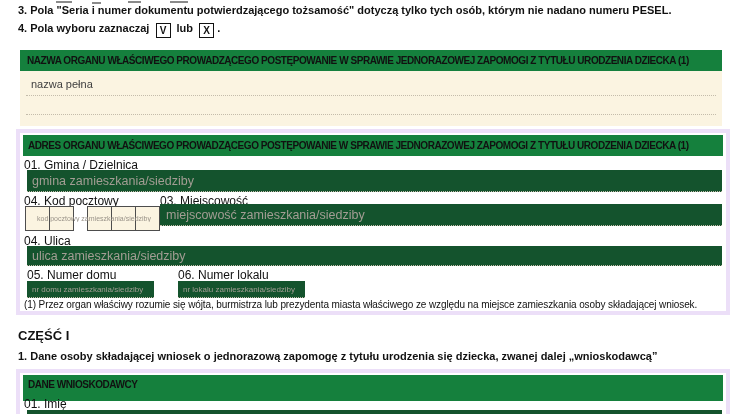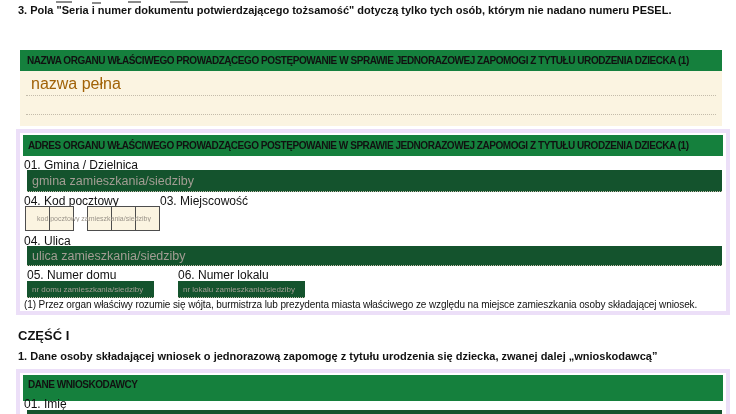--- a/index.html
+++ b/index.html
@@ -14,21 +14,21 @@
   }
   .remnant{position:absolute;background:#8a8a8a;}
   
   .sec1{position:absolute;left:20px;top:50px;width:702px;height:76px;background:#fbf4e1;}
   .bar{
     background:#15803d;font-weight:bold;font-size:10px;letter-spacing:-0.45px;
     white-space:nowrap;color:#111;
   }
   .sec1 .bar{position:absolute;left:0;right:0;top:0;height:21px;line-height:21px;padding-left:7px;}
   .line1{position:absolute;left:6px;right:6px;top:21px;height:24px;border-bottom:1px dotted #c4bcab;
-    font-size:16px;color:#a16207;line-height:26px;padding-left:5px;}
+    font-size:11px;color:#404040;line-height:26px;padding-left:5px;}
   .line2{position:absolute;left:6px;right:6px;top:45px;height:19px;border-bottom:1px dotted #c4bcab;}
   
   .boxsec{position:absolute;background:#fff;border:4px solid #ecdff8;box-sizing:border-box;}
   .sec2{left:16px;top:129px;width:714px;height:186px;}
   .sec3{left:16px;top:369px;width:714px;height:70px;}
   .boxsec .bar{position:absolute;left:3px;right:3px;top:2px;height:21px;line-height:21px;padding-left:5px;}
   .sec3 .bar{height:26px;line-height:19px;}
   .lbl{position:absolute;font-size:12px;color:#111;white-space:nowrap;}
   .inp{
     position:absolute;background:#14532d;border-bottom:1px dotted #c4bcab;
@@ -51,20 +51,26 @@
 <div id="page">
 
   <div>
     <div class="remnant" style="left:56px;top:1px;width:16px;height:2px;"></div>
     <div class="remnant" style="left:92px;top:2px;width:9px;height:2px;"></div>
     <div class="remnant" style="left:128px;top:1px;width:13px;height:2px;"></div>
     <div class="remnant" style="left:170px;top:1px;width:18px;height:2px;"></div>
   </div>
 
   <div class="note" style="top:4px;">3. Pola "Seria i numer dokumentu potwierdzającego tożsamość" dotyczą tylko tych osób, którym nie nadano numeru PESEL.</div>
+  <div class="note" style="top:22px;">
+    <span>4. Pola wyboru zaznaczaj</span>
+    <span class="chk">V</span>
+    <span>lub</span>
+    <span class="chk">X</span><span>.</span>
+  </div>
 
   <div class="sec1">
     <div class="bar">NAZWA ORGANU WŁAŚCIWEGO PROWADZĄCEGO POSTĘPOWANIE W SPRAWIE JEDNORAZOWEJ ZAPOMOGI Z TYTUŁU URODZENIA DZIECKA (1)</div>
     <div class="line1">nazwa pełna</div>
     <div class="line2"></div>
   </div>
 
   <div class="boxsec sec2">
     <div class="bar">ADRES ORGANU WŁAŚCIWEGO PROWADZĄCEGO POSTĘPOWANIE W SPRAWIE JEDNORAZOWEJ ZAPOMOGI Z TYTUŁU URODZENIA DZIECKA (1)</div>
 
@@ -76,20 +82,21 @@
 
     <div class="postal" style="left:5px;top:73px;">
       <div class="pcell" style="left:0;"></div>
       <div class="pcell" style="left:24px;"></div>
       <div class="pcell" style="left:62px;"></div>
       <div class="pcell" style="left:86px;"></div>
       <div class="pcell" style="left:110px;"></div>
       <div class="overlay">kod pocztowy zamieszkania/siedziby</div>
     </div>
 
+    <div class="inp" style="left:140px;right:4px;top:71px;height:21px;line-height:23px;padding-left:6px;">miejscowość zamieszkania/siedziby</div>
 
     <div class="lbl" style="left:4px;top:101px;">04. Ulica</div>
     <div class="inp" style="left:7px;right:4px;top:113px;height:19px;line-height:21px;padding-left:5px;">ulica zamieszkania/siedziby</div>
 
     <div class="lbl" style="left:7px;top:135px;">05. Numer domu</div>
     <div class="lbl" style="left:158px;top:135px;">06. Numer lokalu</div>
     <div class="inp small" style="left:7px;top:148px;width:122px;height:16px;line-height:17px;padding-left:5px;">nr domu zamieszkania/siedziby</div>
     <div class="inp small" style="left:158px;top:148px;width:122px;height:16px;line-height:17px;padding-left:5px;">nr lokalu zamieszkania/siedziby</div>
 
     <div class="footnote">(1) Przez organ właściwy rozumie się wójta, burmistrza lub prezydenta miasta właściwego ze względu na miejsce zamieszkania osoby składającej wniosek.</div>

